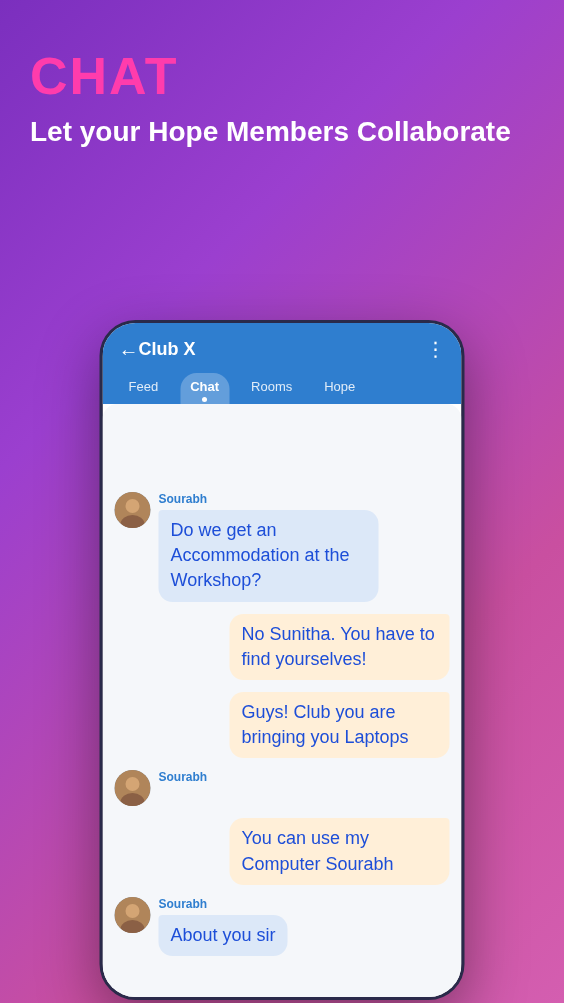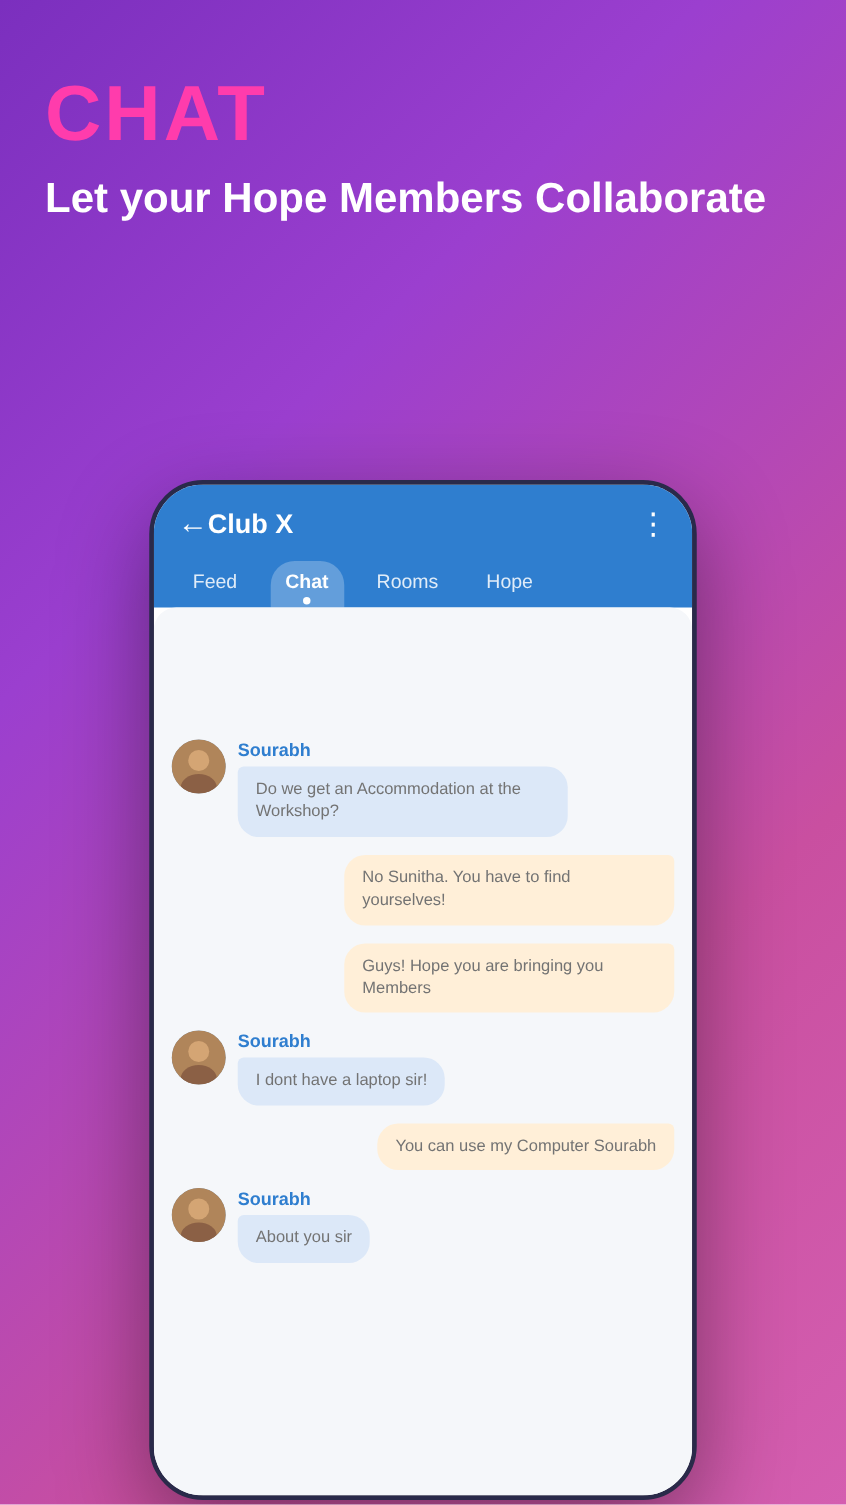--- a/index.html
+++ b/index.html
@@ -185,23 +185,23 @@
     .msg-sender {
       font-size: 12px;
       font-weight: 700;
       color: #2f7ecf;
       margin-bottom: 2px;
     }
 
     .bubble {
       border-radius: 14px;
       padding: 8px 12px;
-      font-size: 11px;
+      font-size: 18px;
       line-height: 1.4;
-      color: #737373;
+      color: #1d4ed8;
     }
 
     .bubble.left {
       background: #dce8f8;
       border-top-left-radius: 4px;
     }
 
     .bubble.right {
       background: #ffefd8;
       border-top-right-radius: 4px;
@@ -251,35 +251,34 @@
         </div>
 
         <div class="msg-row right">
           <div class="msg-content">
             <div class="bubble right">No Sunitha. You have to find yourselves!</div>
           </div>
         </div>
 
         <div class="msg-row right">
           <div class="msg-content">
-            <div class="bubble right">Guys! Hope you are bringing you Members</div>
+            <div class="bubble right">Guys! Club you are bringing you Laptops</div>
           </div>
         </div>
 
         <div class="msg-row">
           <div class="avatar">
             <svg viewBox="0 0 36 36" xmlns="http://www.w3.org/2000/svg">
               <circle cx="18" cy="18" r="18" fill="#b0855a"></circle>
               <circle cx="18" cy="14" r="7" fill="#d4a574"></circle>
               <ellipse cx="18" cy="32" rx="12" ry="9" fill="#8b6045"></ellipse>
             </svg>
           </div>
           <div class="msg-content">
             <div class="msg-sender">Sourabh</div>
-            <div class="bubble left">I dont have a laptop sir!</div>
           </div>
         </div>
 
         <div class="msg-row right">
           <div class="msg-content">
             <div class="bubble right">You can use my Computer Sourabh</div>
           </div>
         </div>
 
         <div class="msg-row">

